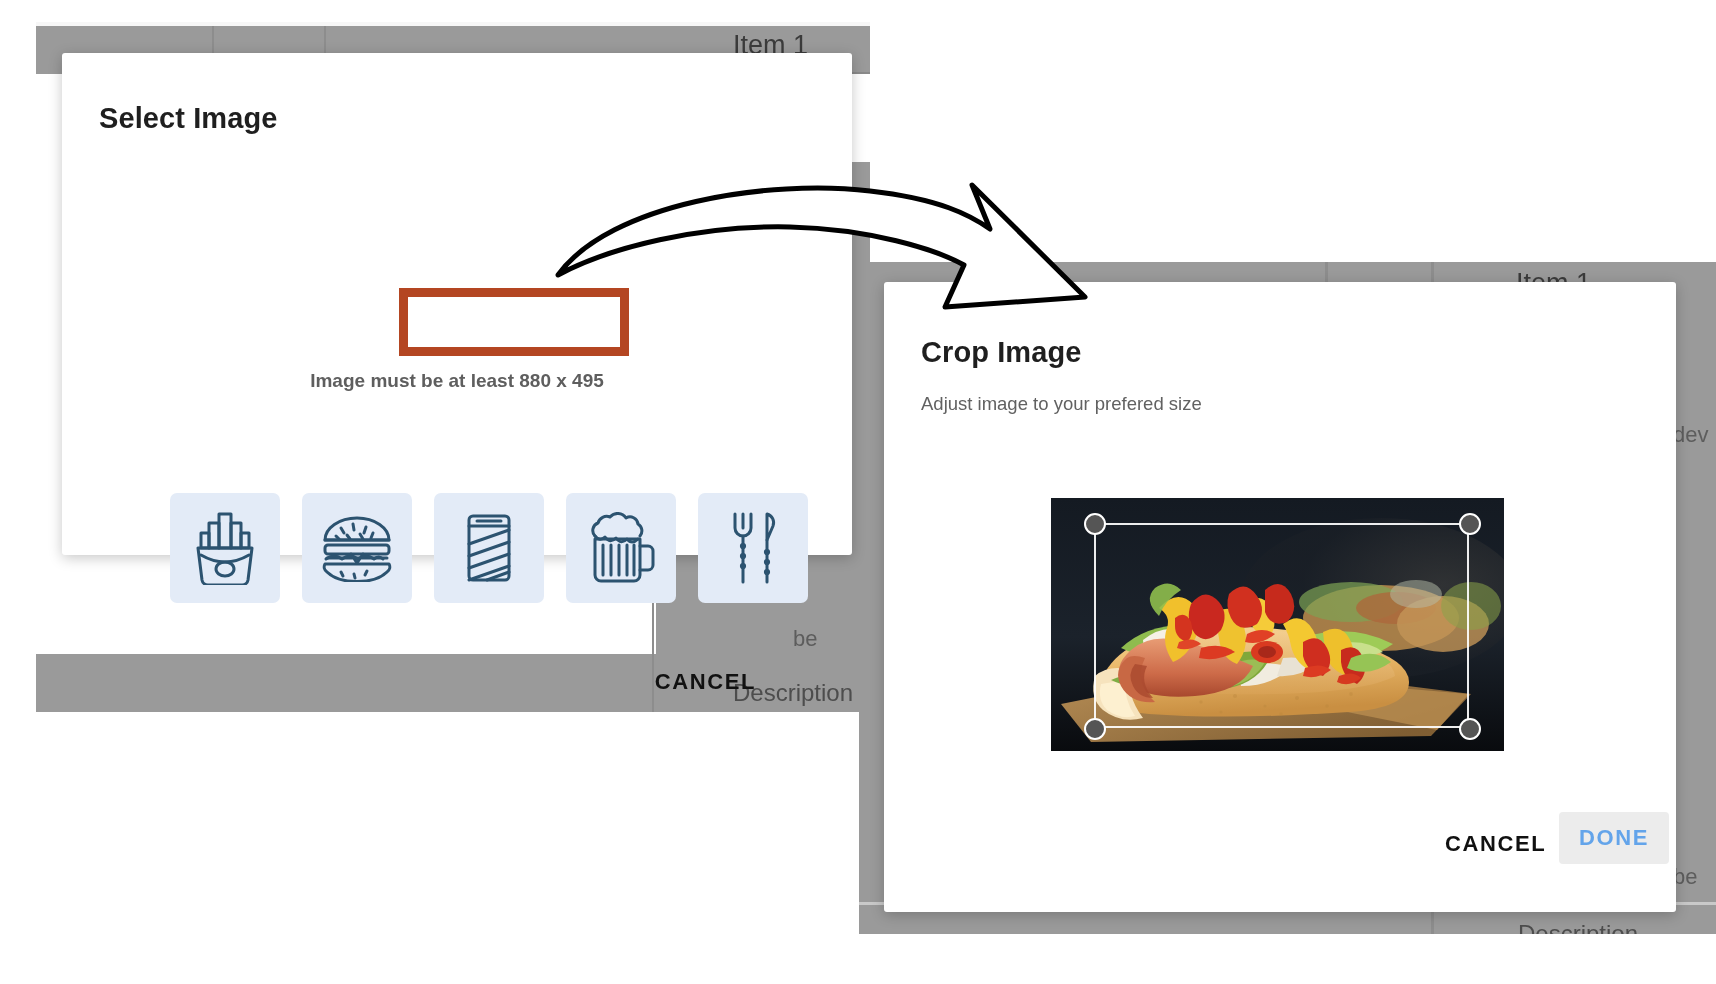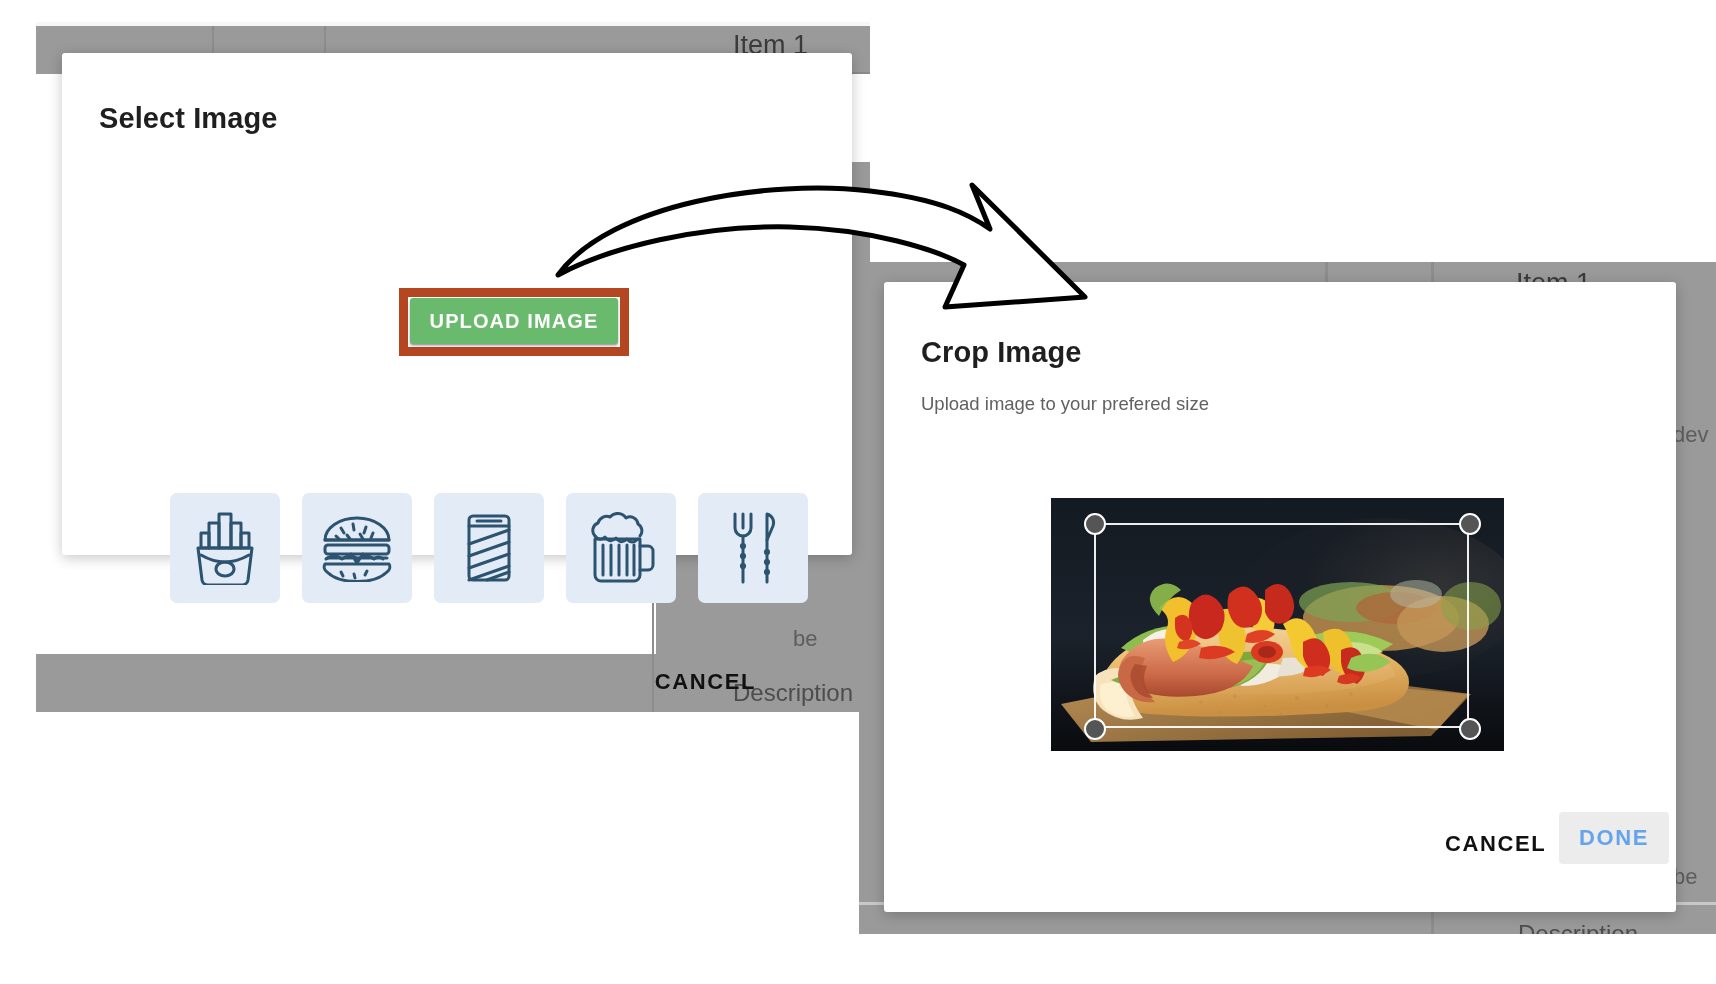--- a/index.html
+++ b/index.html
@@ -203,22 +203,22 @@
     <div style="position:absolute; left:0; top:640px; width:857px; height:3px; background:#c9c9c9;"></div>
   </div>
 
   <div class="dialog" style="left:62px; top:53px; width:790px; height:502px; box-shadow:0 3px 14px rgba(0,0,0,.22);padding-left:17px;">
 
     <div class="dialog-title" style="left:37px; top:49px;">Select Image</div>
 
 
     <div class="hl-box" style="left:337px; top:235px; width:230px; height:68px;"></div>
 
-    <button class="upload-btn" style="left:348px; top:245px; width:208px; height:46px;">UPLOAD IMAGE</button>
-
+
+    <div class="hint" style="left:0; top:317px; width:790px;">Image must be at least 880 x 495</div>
 
 
     <div class="icon-row" style="left:108px; top:440px;">
 
       <div class="icon-tile" title="French fries">
         <span>
           <svg width="64" height="74" viewBox="0 0 64 74" fill="none" stroke="#2c5370" stroke-width="3" stroke-linecap="round" stroke-linejoin="round">
             <rect x="26" y="3" width="12" height="34"></rect>
             <rect x="16" y="12" width="10" height="25"></rect>
             <rect x="38" y="12" width="10" height="25"></rect>
@@ -292,21 +292,21 @@
       </div>
     </div>
 
     <button class="text-btn" style="left:700px; top:615px; transform:translateX(-100%);">CANCEL</button>
   </div>
 
   <div class="dialog" style="left:884px; top:282px; width:792px; height:630px; box-shadow:0 3px 14px rgba(0,0,0,.22);">
 
     <div class="dialog-title" style="left:37px; top:54px;">Crop Image</div>
 
-    <div class="dialog-sub" style="left:37px; top:111px;">Upload image to your prefered size</div>
+    <div class="dialog-sub" style="left:37px; top:111px;">Adjust image to your prefered size</div>
 
     <div class="crop-wrap" style="left:167px; top:216px; width:453px; height:253px;">
       <svg width="453" height="253" viewBox="0 0 453 253" preserveAspectRatio="none">
         <defs>
           <linearGradient id="bgDark" x1="0" y1="0" x2="0" y2="1">
             <stop offset="0%" stop-color="#141a22"></stop>
             <stop offset="55%" stop-color="#1b222b"></stop>
             <stop offset="100%" stop-color="#090b0e"></stop>
           </linearGradient>
           <linearGradient id="bunG" x1="0" y1="0" x2="0.2" y2="1">

